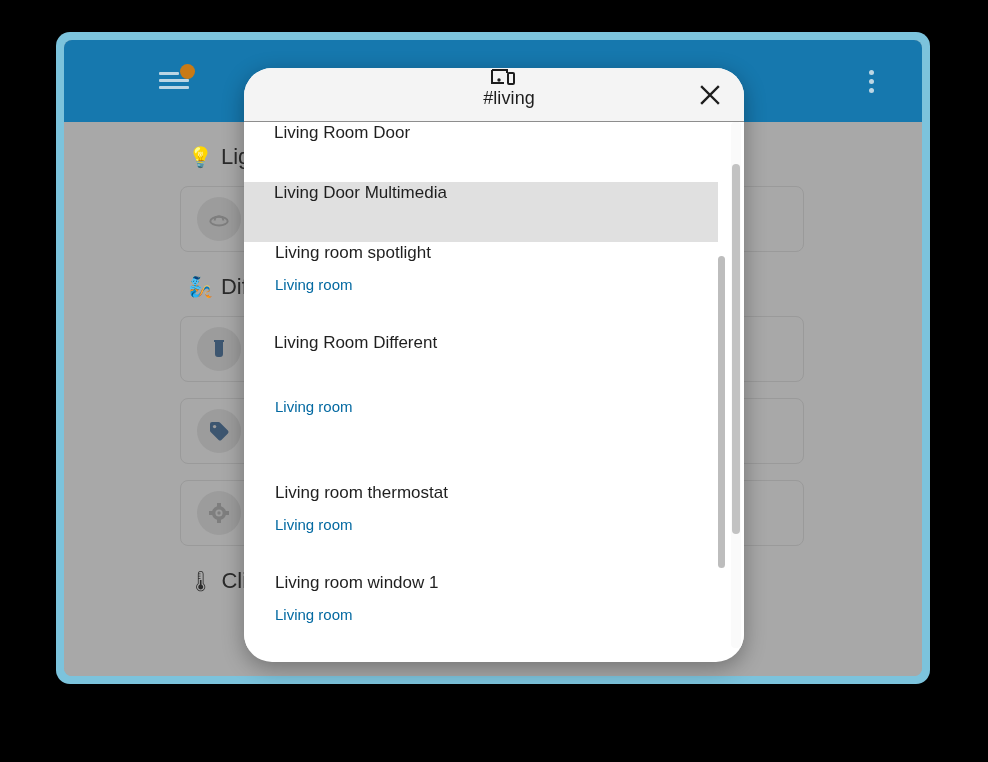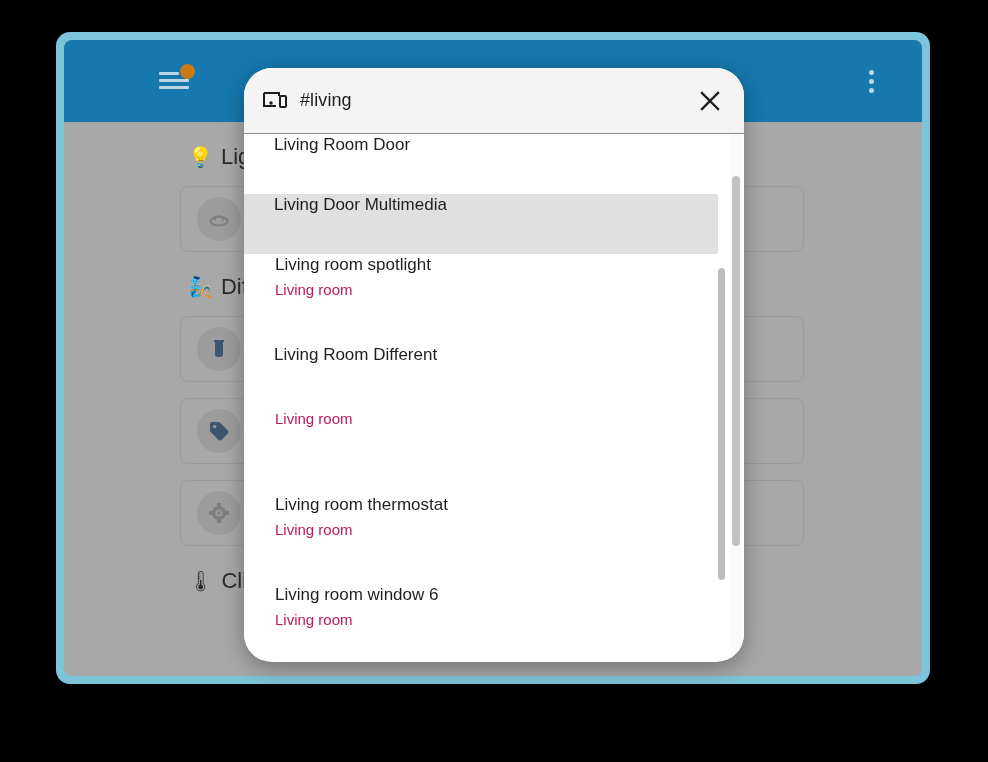--- a/index.html
+++ b/index.html
@@ -161,26 +161,27 @@
     width: 500px;
     height: 594px;
     background: #ffffff;
     border-radius: 28px;
     overflow: hidden;
     box-shadow: 0 6px 22px rgba(0,0,0,0.32);
   }
 
   #dialog-header {
     position: relative;
-    height: 66px;
+    height: 54px;
     background: #f4f4f4;
     border-bottom: 1px solid #8d8d8d;
     display: flex;
     align-items: center;
     padding: 0 0 0 18px;
+    flex-direction: column;
   }
   #dialog-title {
     font-size: 18px;
     color: #1d1d1d;
     margin-left: 12px;
     letter-spacing: 0.1px;
   }
   #dialog-close {
     position: absolute;
     right: 14px;
@@ -207,31 +208,31 @@
   .list-item {
     position: relative;
     width: 474px;
     padding: 0 0 0 30px;
     display: flex;
     flex-direction: column;
     justify-content: flex-start;
     cursor: pointer;
   }
   .list-item.single { height: 60px; }
-  .list-item.dual   { height: 90px; padding-left: 31px; }
+  .list-item.dual   { height: 90px; padding-left: 31px; gap: 7px; }
   .list-item.selected { background: #e0e0e0; }
 
   .li-primary {
     font-size: 17px;
     color: #1f1f1f;
     line-height: 1.25;
   }
   .li-secondary {
     font-size: 15px;
-    color: #be185d;
+    color: #0369a1;
     line-height: 1.25;
     margin-top: 6px;
   }
 
   
   .sb-track {
     position: absolute;
     border-radius: 4px;
   }
   #sb-outer {
@@ -391,21 +392,21 @@
       <div class="list-item dual">
         <span class="li-secondary">Living room</span>
       </div>
 
       <div class="list-item dual">
         <span class="li-primary">Living room thermostat</span>
         <span class="li-secondary">Living room</span>
       </div>
 
       <div class="list-item dual">
-        <span class="li-primary">Living room window 6</span>
+        <span class="li-primary">Living room window 1</span>
         <span class="li-secondary">Living room</span>
       </div>
 
       <div class="sb-track" id="sb-outer">
         <div id="sb-outer-thumb"></div>
       </div>
       <div id="sb-inner-thumb"></div>
     </div>
 
   </div>

